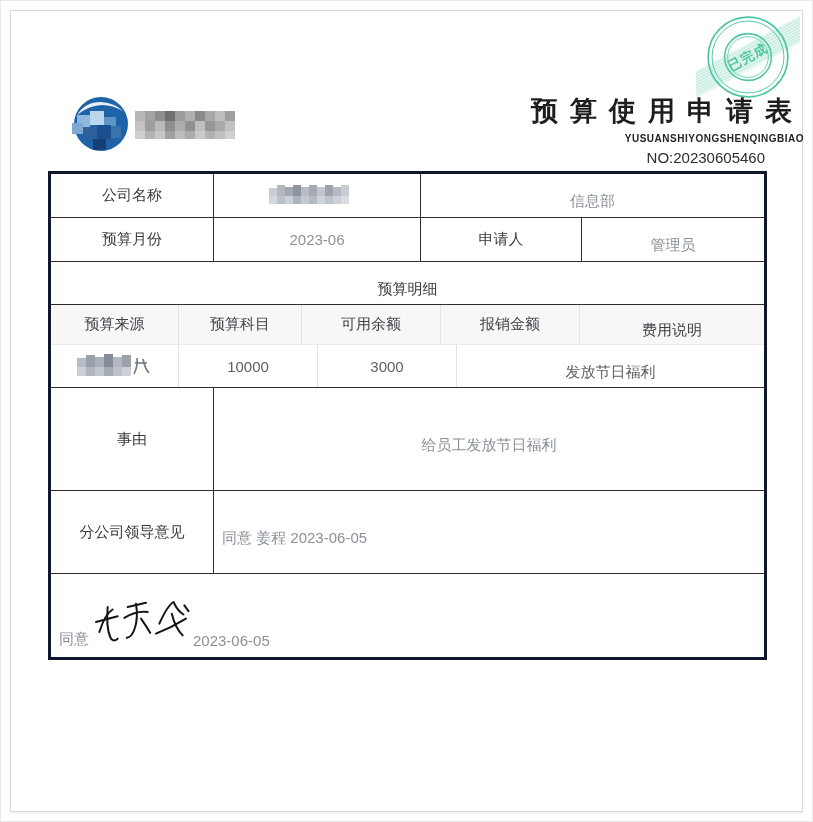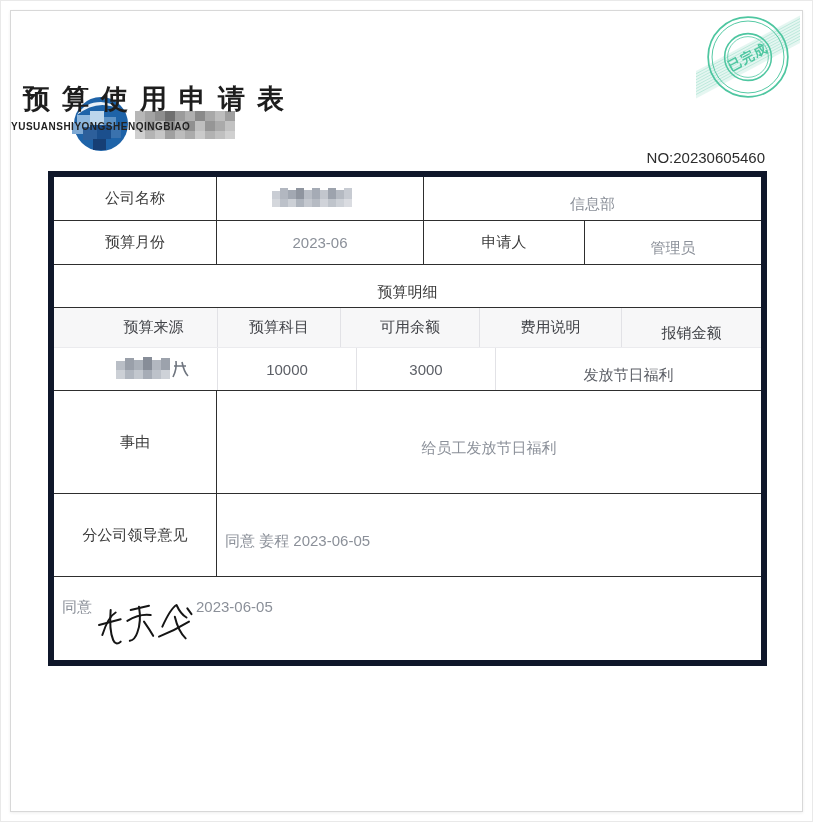--- a/index.html
+++ b/index.html
@@ -10,54 +10,54 @@
   .card { position:absolute; left:10px; top:10px; width:793px; height:802px;
     background:#fff; border:1px solid #d8d8d8; box-shadow:0 1px 3px rgba(0,0,0,.07); }
 
   
   .stamp { position:absolute; right:2px; top:-6px; width:104px; height:104px; }
 
   
   .logo { position:absolute; left:52px; top:82px; width:185px; height:66px; }
 
   
-  .title-wrap { position:absolute; left:0; top:72px; width:793px; text-align:left; }
+  .title-wrap { position:absolute; left:0; top:84px; width:793px; text-align:right; }
   .title { font-size:27px; font-weight:600; color:#1d1d1d; letter-spacing:12px;
     text-indent:12px; line-height:1.25; }
   .subtitle { margin-top:4px; font-size:10px; font-weight:700; color:#222;
     letter-spacing:.5px; }
   .doc-no { position:absolute; right:37px; top:138px; font-size:15px; color:#2c2c2c; }
 
   
   .tbl { position:absolute; left:37px; top:160px; width:719px;
-    border:6px solid #0f172a; background:#fff; }
+    border:3px solid #0f172a; background:#fff; }
   .row { display:flex; border-bottom:1px solid #2e2e2e; }
   .row:last-child { border-bottom:none; }
   .cell { display:flex; align-items:center; justify-content:center;
     border-right:1px solid #2e2e2e; font-size:15px; color:#3a3a3a; text-align:center; }
   .cell:last-child { border-right:none;margin-top:12px; }
   .val { color:#8b9099; }
   .h44 { height:44px; } .h43 { height:43px; } .h40 { height:40px; }
   .h103 { height:103px; } .h83 { height:83px; }
   .c1 { width:163px; } .c2 { width:207px; } .c3 { width:161px; } .c4 { flex:1; }
 
   
-  .drow { display:flex;padding-left:36px; }
+  .drow { display:flex; }
   .dhead { background:#f7f7f8; border-bottom:1px solid #ebebee; }
   .drow .cell { border-right:1px solid #e2e2e6; color:#4a4c50; }
   .drow .cell:last-child { border-right:none; }
   .dhead .cell { color:#404247; }
   .ddata { border-bottom:1px solid #2e2e2e; }
   .d1 { width:128px; } .d2 { width:123px; } .d3 { width:139px; } .d4 { width:139px; }
   .d5 { flex:1; }
   .ddata .cell { color:#5c5f66; }
 
   .left-pad { justify-content:flex-start; padding-left:8px; text-align:left; }
   .opinion-text { color:#8b9099; font-size:15px; }
-  .sig-line { display:flex; align-items:flex-start; gap:0; }
+  .sig-line { display:flex; align-items:flex-end; gap:0; }
   .sig-svg { width:100px; height:54px; margin:0 2px; }
 
   .banner-cell { width:100%; justify-content:center; }
 </style>
 </head>
 <body>
 
 <div class="card">
 
   <div class="stamp">
@@ -177,22 +177,22 @@
     </div>
 
     <div class="row h43">
       <div class="cell banner-cell">预算明细</div>
     </div>
 
     <div class="drow dhead h40">
       <div class="cell d1">预算来源</div>
       <div class="cell d2">预算科目</div>
       <div class="cell d3">可用余额</div>
+      <div class="cell d4">报销金额</div>
       <div class="cell d5">费用说明</div>
-      <div class="cell d4">报销金额</div>
     </div>
 
     <div class="drow ddata h43">
       <div class="cell d1">
         <svg width="76" height="24" viewBox="0 0 76 24">
           <rect x="0" y="4" width="9" height="9" fill="#b9bec6"></rect>
             <rect x="9" y="1" width="9" height="12" fill="#9aa0aa"></rect>
           <rect x="18" y="3" width="9" height="10" fill="#aab0b9"></rect>
             <rect x="27" y="0" width="9" height="13" fill="#878d98"></rect>
           <rect x="36" y="3" width="9" height="10" fill="#b2b7c0"></rect>

